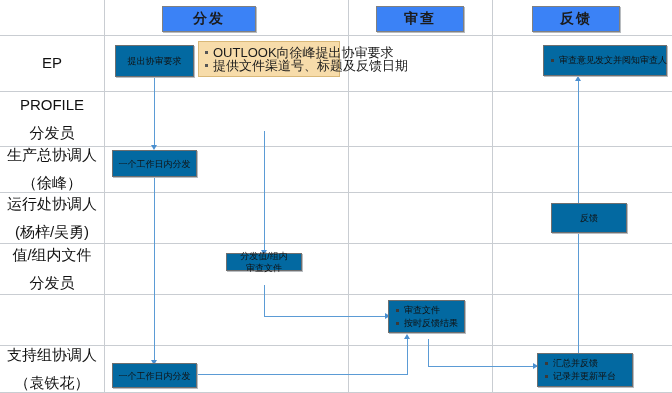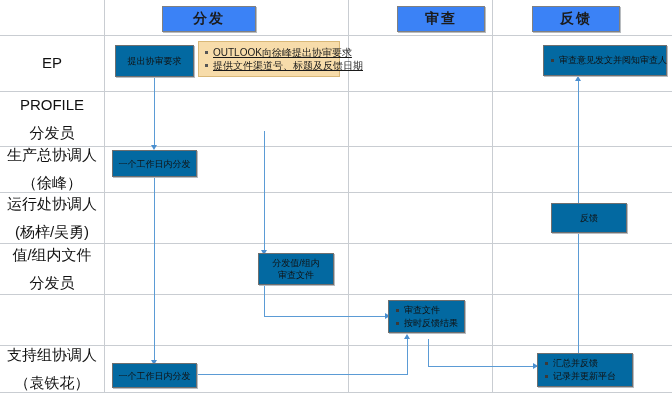--- a/index.html
+++ b/index.html
@@ -93,25 +93,24 @@
     position:absolute;
     background:#f7dcaa;
     border:1px solid #d9b878;
     z-index:6;
     padding:4px 6px 4px 14px;
     box-sizing:border-box;
   }
   .callout ul{margin:0;padding:0;list-style:none;}
   .callout li{
     position:relative;
-    font-size:10px;
+    font-size:13px;
     line-height:13px;
     color:#1b1b1b;
     white-space:nowrap;
-    text-decoration:underline;
   }
   .callout li:before{
     content:"";
     position:absolute;
     left:-8px;top:5px;
     width:3px;height:3px;
     background:#555;
   }
 
   
@@ -134,21 +133,21 @@
   <div class="hline" style="top:243px;"></div>
   <div class="hline" style="top:294px;"></div>
   <div class="hline" style="top:345px;"></div>
   <div class="hline" style="top:392px;"></div>
 
   <div class="vline" style="left:104px;top:0;height:393px;"></div>
   <div class="vline" style="left:348px;top:0;height:393px;"></div>
   <div class="vline" style="left:492px;top:0;height:393px;"></div>
 
   <div class="phase" style="left:162px;top:6px;width:92px;">分发</div>
-  <div class="phase" style="left:376px;top:6px;width:86px;margin-left:21px;">审查</div>
+  <div class="phase" style="left:376px;top:6px;width:86px;">审查</div>
   <div class="phase" style="left:532px;top:6px;width:86px;">反馈</div>
 
   <div class="row-label" style="top:35px;height:56px;">
     <span>
         <span>EP</span>
       </span>
   </div>
 
   <div class="row-label" style="top:91px;height:55px;">
     <span>
@@ -232,21 +231,21 @@
 
 
   <div class="node" style="left:112px;top:150px;width:85px;height:27px;">
     <span class="lines">一个工作日内分发</span>
   </div>
 
   <div class="node" style="left:551px;top:203px;width:76px;height:30px;">
     <span class="lines">反馈</span>
   </div>
 
-  <div class="node" style="left:226px;top:253px;width:76px;height:32px;margin-left:32px;">
+  <div class="node" style="left:226px;top:253px;width:76px;height:18px;">
     <span class="lines">
       <span>分发值/组内</span><br>
       <span>审查文件</span>
     </span>
   </div>
 
   <div class="node bullets" style="left:388px;top:300px;width:77px;height:33px;">
     <ul>
       <li>审查文件</li>
       <li>按时反馈结果</li>

